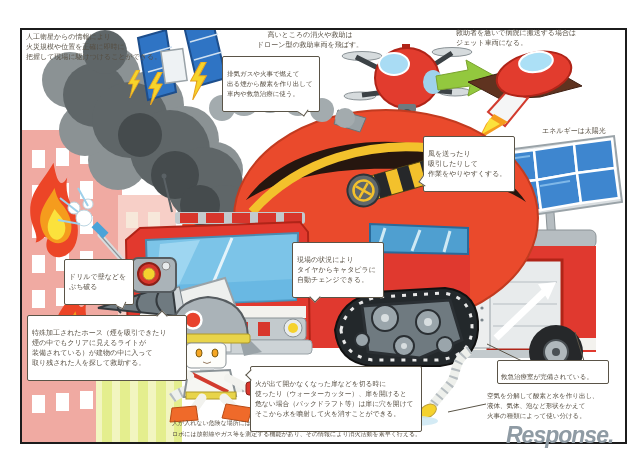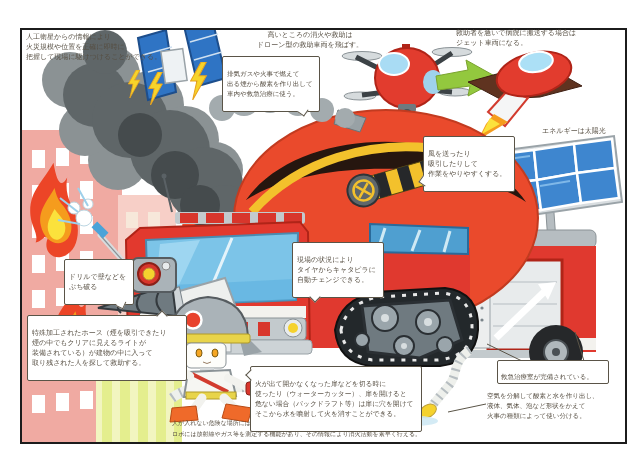--- a/index.html
+++ b/index.html
@@ -402,13 +402,14 @@
     <span>火が出て開かなくなった扉などを切る時に
 使ったり（ウォーターカッター）、扉を開けると
 危ない場合（バックドラフト等）は扉に穴を開けて
 そこから水を噴射して火を消すことができる。</span>
     <span class="tail" style="left:-4px;top:4px;transform:rotate(135deg);"></span>
   </div>
   <div class="callout" id="box-er">
     <span>救急治療室が完備されている。</span>
   </div>
 
+  <div id="logo">Response.</div>
 </div>
 
 </body></html>

